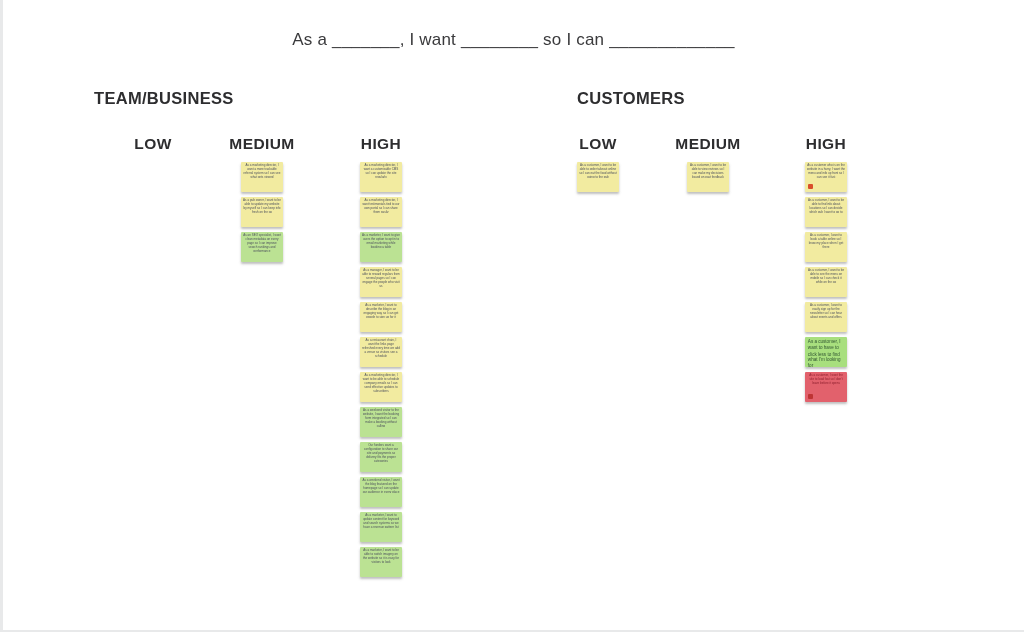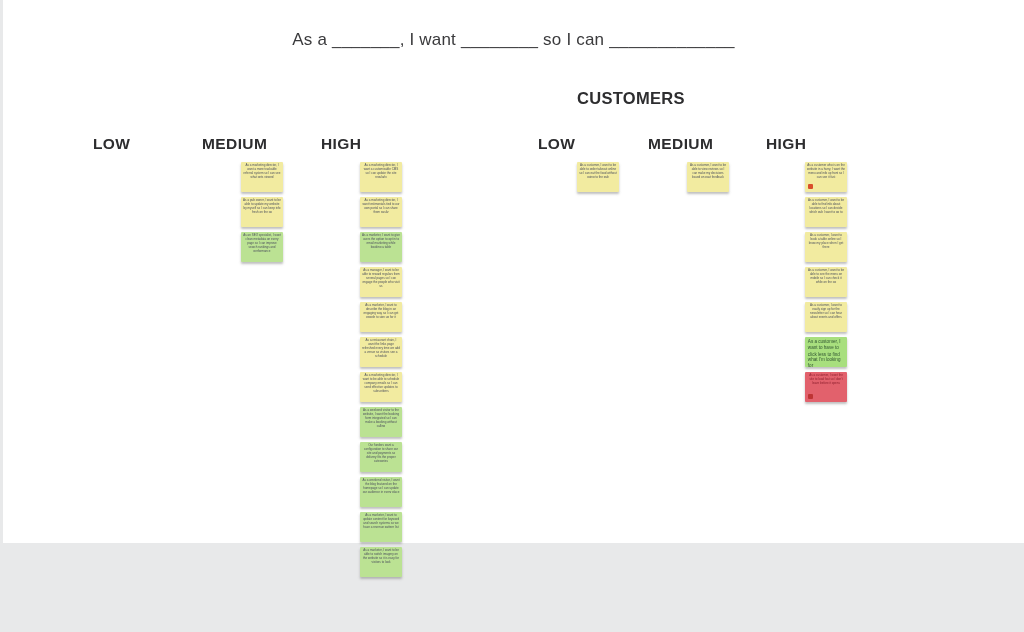--- a/index.html
+++ b/index.html
@@ -2,36 +2,36 @@
 <html><head>
 <meta charset="utf-8">
 <style>
   html,body{margin:0;padding:0;}
   body{
     width:1024px;height:632px;position:relative;overflow:hidden;
     background:#e8e9ea;
     font-family:"Liberation Sans", sans-serif;
   }
   .canvas{
-    position:absolute;left:3px;top:0;width:1021px;height:543px;
+    position:absolute;left:3px;top:0;width:1021px;height:630px;
     background:#ffffff;
   }
   .board-title{
     position:absolute;top:30px;left:0;width:100%;
     text-align:center;font-size:17px;color:#3a3a3c;letter-spacing:0.2px;
   }
   .section-label{
     position:absolute;top:89px;
     font-size:16.5px;font-weight:bold;color:#2d2d2f;letter-spacing:0.3px;
   }
   .section-team{left:91px;}
   .section-customers{left:574px;text-align:right;}
   .column{
     position:absolute;top:136px;width:120px;
-    display:flex;flex-direction:column;
+    display:flex;flex-direction:column;align-items:center;
   }
   .column-header{
     font-size:15.5px;font-weight:bold;color:#2d2d2f;letter-spacing:0.4px;
     line-height:1;margin:0;
   }
   .stack{
     margin-top:10px;display:flex;flex-direction:column;gap:5px;align-items:center;
   }
   .note{
     position:relative;width:42px;height:30px;border-radius:1px;
@@ -51,20 +51,21 @@
   .tag{
     position:absolute;left:3px;bottom:3px;width:5px;height:5px;border-radius:1px;
   }
 </style>
 </head>
 <body>
 
 <div class="canvas">
   <div class="board-title">As a _______, I want ________ so I can _____________</div>
 
+<div class="section-label section-team">TEAM/BUSINESS</div>
     <div class="column" style="left: 90px;">
     <div class="column-header">LOW</div>
     <div class="stack"></div>
   </div>
     <div class="column" style="left: 199px;">
     <div class="column-header">MEDIUM</div>
     <div class="stack">
         <div class="note" style="background: rgb(242, 235, 160);">
     <div class="note-text">As a marketing director, I want a more trackable referral system so I can see what gets viewed</div>
   </div>

